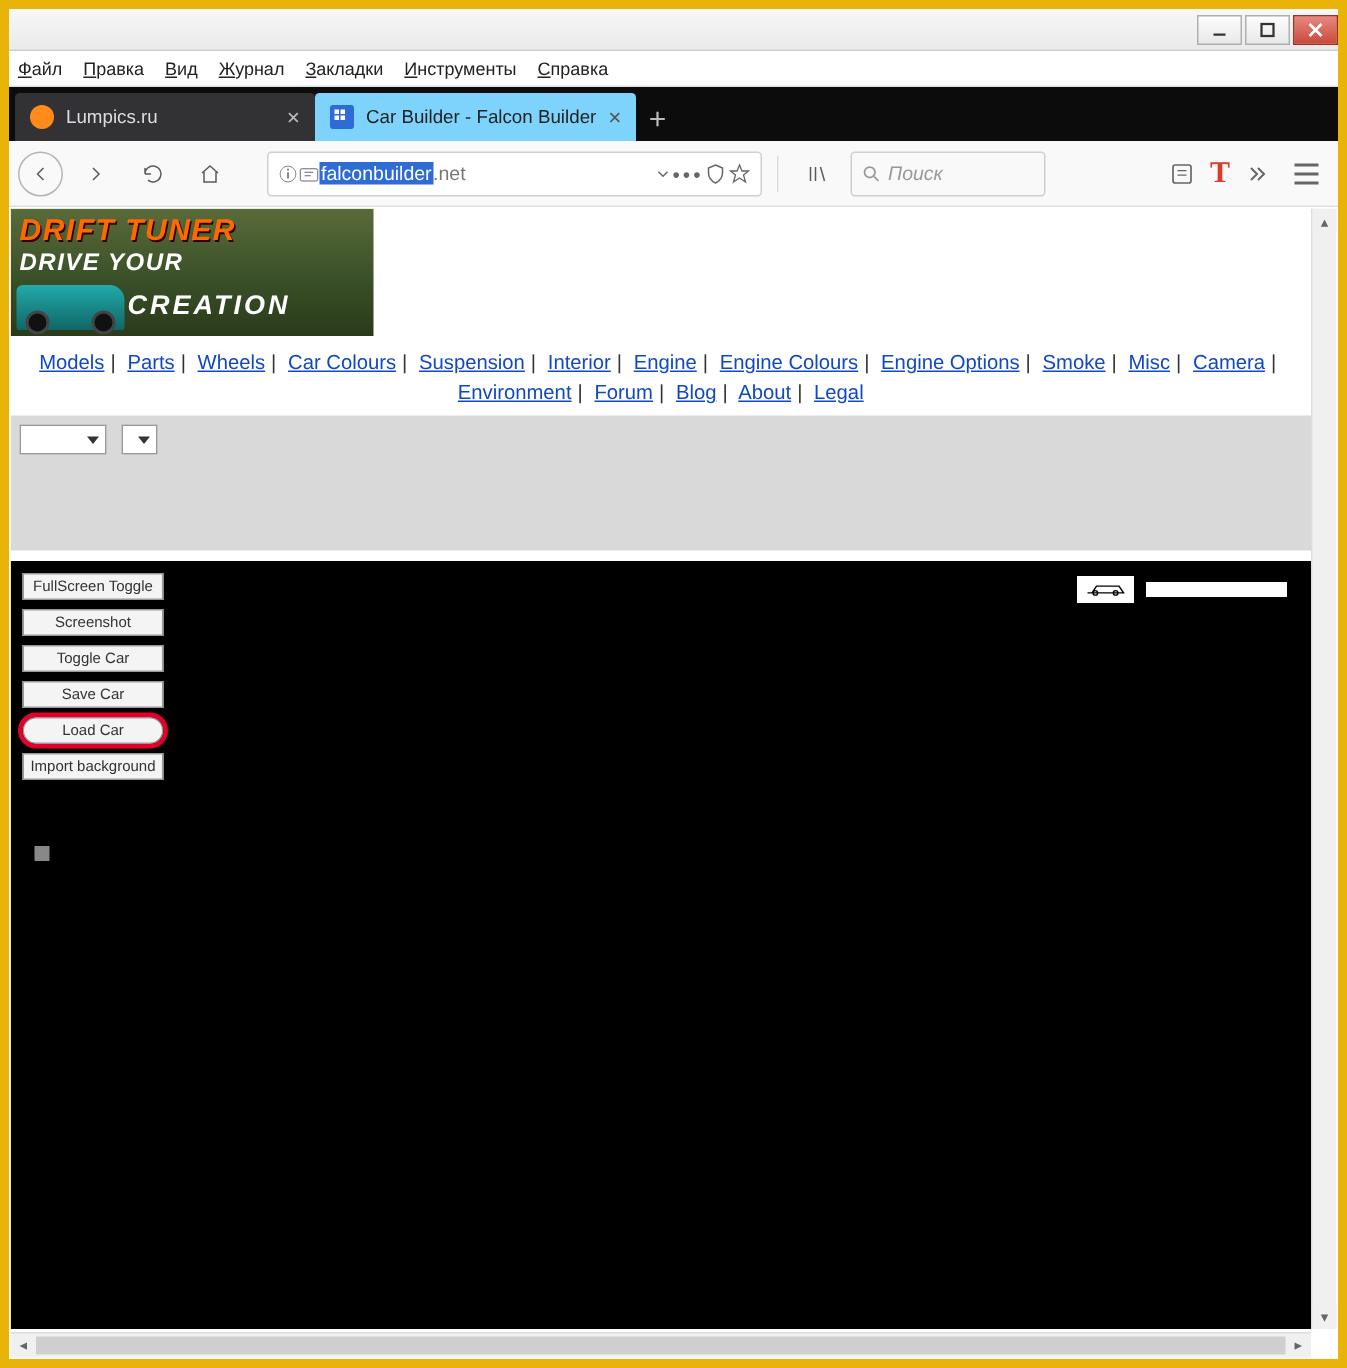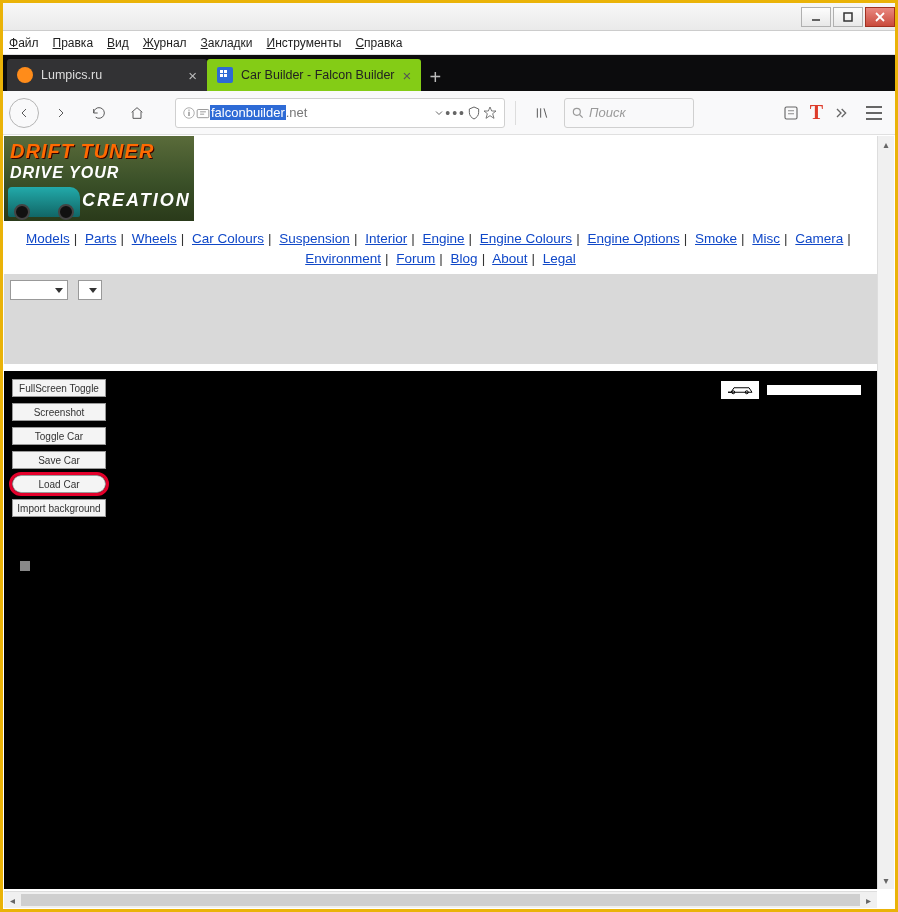--- a/index.html
+++ b/index.html
@@ -1,34 +1,34 @@
 <!DOCTYPE html>
 <html><head>
 <meta charset="utf-8">
 <style>
 * { margin: 0; padding: 0; box-sizing: border-box; font-family: "Segoe UI", Tahoma, sans-serif; }
 body { width: 898px; height: 912px; background: #fff; overflow: hidden; }
 
 
-.window-frame { width: 898px; height: 912px; border: 3px solid #eab308; background:#fff; position:relative; }
+.window-frame { width: 898px; height: 912px; border: 6px solid #eab308; background:#fff; position:relative; }
 .titlebar { height: 28px; background: linear-gradient(#f7f7f7,#eaeaea); border-bottom:1px solid #ccc; display:flex; justify-content:flex-end; align-items:center; padding:0 0 0 6px;}
 .win-btns { display:flex; }
 .win-btn { width:30px; height:20px; margin-left:2px; display:flex; align-items:center; justify-content:center; font-size:11px; border:1px solid #b0b0b0; background:linear-gradient(#fdfdfd,#e8e8e8); }
 .win-btn.close-x { background: linear-gradient(#e98880,#c94a3b); color:#fff; border-color:#a03020;}
 .win-btn svg { width:12px; height:12px; }
 
 
 .menubar { height: 24px; display:flex; align-items:center; padding:0 6px; gap:14px; font-size:12px; color:#222; border-bottom:1px solid #e0e0e0;}
 .menubar span u { text-decoration: underline; }
 
 
 .tabstrip { height:36px; background:#0c0c0d; display:flex; align-items:flex-end; padding-left:4px; }
 .tab { height:32px; display:flex; align-items:center; gap:8px; padding:0 10px; color:#ddd; font-size:12.5px; min-width:200px; max-width:230px; position:relative; border-top-left-radius:3px; border-top-right-radius:3px;}
 .tab.inactive { background:#323234; }
-.tab.active { background:#84cc16; color:#222;align-items:center; }
+.tab.active { background:#7dd3fc; color:#222;align-items:center; }
 .tab .favicon { width:16px; height:16px; border-radius:50%; flex-shrink:0; }
 .tab .close { margin-left:auto; font-size:15px; }
 .tab.active .close { color:#555; }
 .tab.inactive .close { color:#bbb; }
 .newtab { width:28px; height:28px; color:#bbb; display:flex; align-items:center; justify-content:center; font-size:20px; }
 
 
 .navbar { height:44px; background:#f9f9fa; display:flex; align-items:center; padding:0 6px; gap:6px; border-bottom:1px solid #e0e0e0;}
 .nav-icon { width:32px; height:32px; display:flex; align-items:center; justify-content:center; color:#5a5a5a; border-radius:4px;}
 .nav-icon.circle { width:30px; height:30px; border:1px solid #b5b5b5; border-radius:50%; }
@@ -49,21 +49,21 @@
 .content-wrap { position:absolute; top:133px; bottom:20px; left:1px; right:1px; overflow:hidden; display:flex;}
 .page { flex:1; overflow:hidden; background:#fff; position:relative;}
 .vscroll { width:17px; background:#f0f0f0; border-left:1px solid #ddd; position:relative;}
 .vscroll .arrow { height:17px; background:#f0f0f0; display:flex; align-items:center; justify-content:center; font-size:10px; color:#666;}
 .vscroll .track { position:absolute; top:17px; bottom:17px; left:0; right:0; }
 .hscroll { position:absolute; bottom:1px; left:1px; right:18px; height:17px; background:#f0f0f0; border-top:1px solid #ddd; display:flex;}
 .hscroll .arrow { width:17px; display:flex; align-items:center; justify-content:center; font-size:10px; color:#666;}
 .hscroll .thumb { flex:1; background:#cfcfcf; margin:2px 0;}
 
 
-.banner { width:190px; height:85px; background:linear-gradient(180deg,#5a6b3a 0%, #3a5028 55%, #2a3a1a 100%); color:#fff; font-style:italic; font-weight:bold; position:relative; overflow:hidden;padding-left:16px;}
+.banner { width:242px; height:85px; background:linear-gradient(180deg,#5a6b3a 0%, #3a5028 55%, #2a3a1a 100%); color:#fff; font-style:italic; font-weight:bold; position:relative; overflow:hidden;padding-left:16px;}
 .banner .line1 { position:absolute; top:4px; left:6px; color:#ff6a00; font-size:20px; letter-spacing:1px; text-shadow:1px 1px #300; font-family: Arial Black, sans-serif;}
 .banner .line2 { position:absolute; top:28px; left:6px; font-size:16px; letter-spacing:1px;}
 .banner .line3 { position:absolute; top:54px; left:78px; font-size:18px; letter-spacing:2px;}
 .banner .car { position:absolute; bottom:4px; left:4px; width:72px; height:30px; background:linear-gradient(#2aa,#166); border-radius:4px 10px 2px 2px;}
 .banner .car::before, .banner .car::after { content:""; position:absolute; bottom:-3px; width:12px; height:12px; background:#111; border-radius:50%; border:2px solid #444;}
 .banner .car::before { left:6px; } .banner .car::after { right:6px; }
 
 
 .navlinks { text-align:center; padding:8px 12px 4px; font-size:13.5px; line-height:1.5; }
 .navlinks a { color:#1048c8; text-decoration:underline; }

